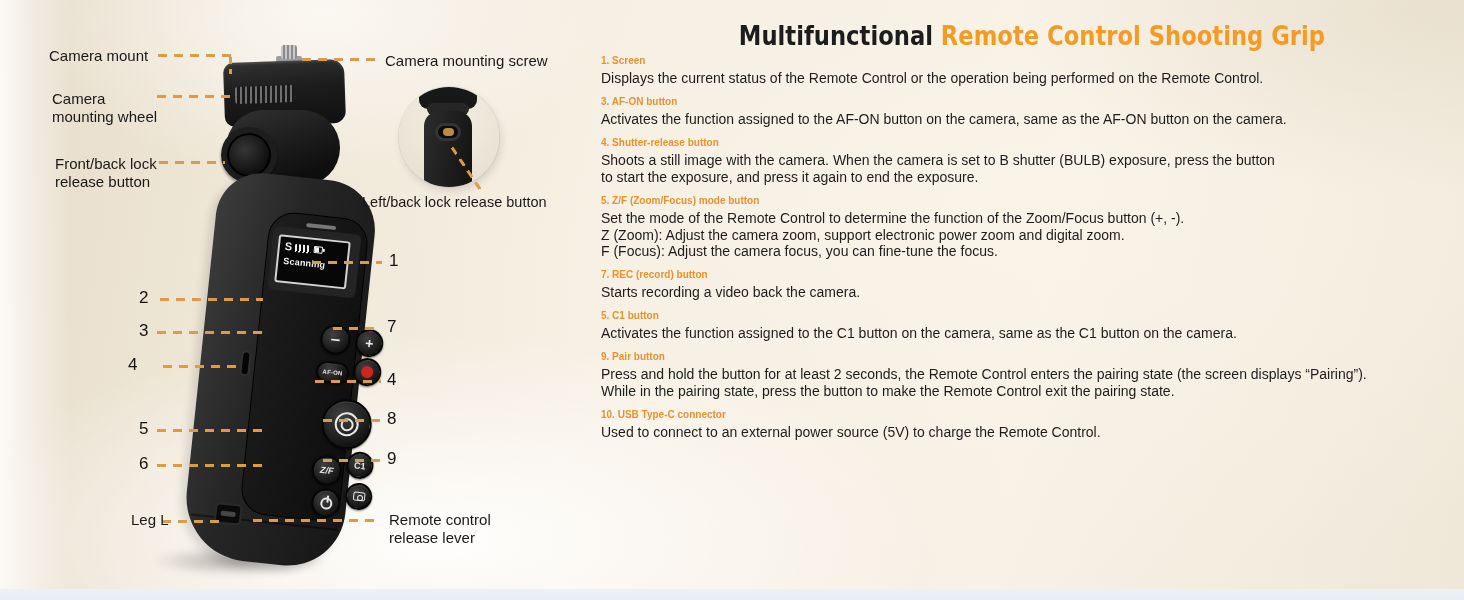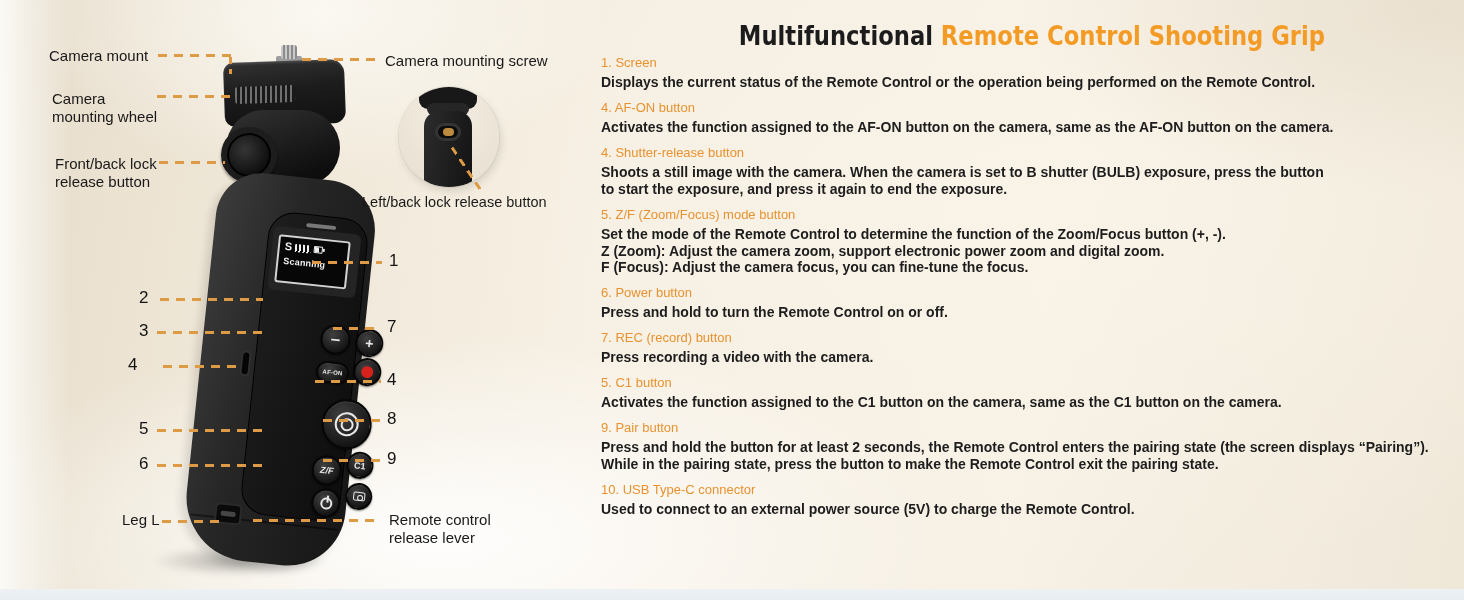--- a/index.html
+++ b/index.html
@@ -19,22 +19,22 @@
 
   
   .title{position:absolute;left:600px;top:20px;width:864px;text-align:center;
     font-family:"DejaVu Sans",sans-serif;font-weight:bold;font-size:27px;color:#1c1c1c;white-space:nowrap;}
   .title-inner{display:inline-block;transform:scaleX(0.84);letter-spacing:0;}
   .title-orange{color:#f49b25;}
 
   
   .content{position:absolute;left:601px;top:55px;width:860px;}
   .section{margin-bottom:9px;}
-  .s-head{font-size:13px;font-weight:normal;color:#e8922f;margin-bottom:4px;}
-  .s-body{font-size:14px;line-height:16.9px;color:#1d1d1d;white-space:pre-line;font-weight:bold;}
+  .s-head{font-size:10px;font-weight:bold;color:#e8922f;margin-bottom:4px;}
+  .s-body{font-size:14px;line-height:16.9px;color:#1d1d1d;white-space:pre-line;}
 
   
   .lbl{position:absolute;font-size:15px;line-height:18px;color:#191919;white-space:pre-line;}
   .num{position:absolute;font-size:17px;color:#141414;}
   .dash{position:absolute;height:3px;background:repeating-linear-gradient(90deg,#dd9b45 0 9px,rgba(0,0,0,0) 9px 16px);}
   .dash-v{position:absolute;width:3px;background:repeating-linear-gradient(180deg,#dd9b45 0 7px,rgba(0,0,0,0) 7px 12px);}
   .dash-diag{position:absolute;height:3px;background:repeating-linear-gradient(90deg,#dd9b45 0 8px,rgba(0,0,0,0) 8px 14px);transform-origin:left center;}
 
   
   .shadow{position:absolute;left:150px;top:546px;width:180px;height:30px;border-radius:50%;
@@ -104,21 +104,21 @@
   .inset-btn{position:absolute;left:36px;top:36px;width:26px;height:18px;border-radius:10px;background:#0c0c0c;
     border:3px solid #343434;display:flex;align-items:center;justify-content:center;}
   .inset-btn-core{width:11px;height:8px;border-radius:4px;background:#bd8b3e;}
 
   
   .p-mount{left:49px;top:47px;}
   .p-wheel{left:52px;top:90px;}
   .p-fblock{left:55px;top:155px;}
   .p-screw{left:385px;top:52px;}
   .p-lrlock{left:362px;top:193px;font-size:14.5px;}
-  .p-legl{left:122px;top:511px;}
+  .p-legl{left:131px;top:511px;}
   .p-lever{left:389px;top:511px;}
   
   .p-n1{left:389px;top:251px;} .p-n2{left:139px;top:288px;} .p-n3{left:139px;top:321px;}
   .p-n7{left:387px;top:317px;} .p-n10{left:128px;top:355px;} .p-n4{left:387px;top:370px;}
   .p-n8{left:387px;top:409px;} .p-n5{left:139px;top:419px;} .p-n6{left:139px;top:454px;}
   .p-n9{left:387px;top:449px;}
   
   .d-mount{left:158px;top:54px;width:74px;} .d-mount-v{left:229px;top:57px;height:17px;}
   .d-screw{left:302px;top:58px;width:76px;}
   .d-wheel{left:157px;top:95px;width:80px;}
@@ -243,41 +243,37 @@
   <div class="title">
     <span class="title-inner"><span>Multifunctional </span><span class="title-orange">Remote Control Shooting Grip</span></span>
   </div>
 
   <div class="content">
     <div class="section">
       <div class="s-head">1. Screen</div>
       <div class="s-body">Displays the current status of the Remote Control or the operation being performed on the Remote Control.</div>
     </div>
     <div class="section">
-      <div class="s-head">4. AF-ON button</div>
+      <div class="s-head">3. AF-ON button</div>
       <div class="s-body">Activates the function assigned to the AF-ON button on the camera, same as the AF-ON button on the camera.</div>
     </div>
     <div class="section">
       <div class="s-head">4. Shutter-release button</div>
       <div class="s-body">Shoots a still image with the camera. When the camera is set to B shutter (BULB) exposure, press the button
 to start the exposure, and press it again to end the exposure.</div>
     </div>
     <div class="section">
       <div class="s-head">5. Z/F (Zoom/Focus) mode button</div>
       <div class="s-body">Set the mode of the Remote Control to determine the function of the Zoom/Focus button (+, -).
 Z (Zoom): Adjust the camera zoom, support electronic power zoom and digital zoom.
 F (Focus): Adjust the camera focus, you can fine-tune the focus.</div>
     </div>
     <div class="section">
-      <div class="s-head">6. Power button</div>
-      <div class="s-body">Press and hold to turn the Remote Control on or off.</div>
-    </div>
-    <div class="section">
       <div class="s-head">7. REC (record) button</div>
-      <div class="s-body">Press recording a video with the camera.</div>
+      <div class="s-body">Starts recording a video back the camera.</div>
     </div>
     <div class="section">
       <div class="s-head">5. C1 button</div>
       <div class="s-body">Activates the function assigned to the C1 button on the camera, same as the C1 button on the camera.</div>
     </div>
     <div class="section">
       <div class="s-head">9. Pair button</div>
       <div class="s-body">Press and hold the button for at least 2 seconds, the Remote Control enters the pairing state (the screen displays “Pairing”).
 While in the pairing state, press the button to make the Remote Control exit the pairing state.</div>
     </div>

